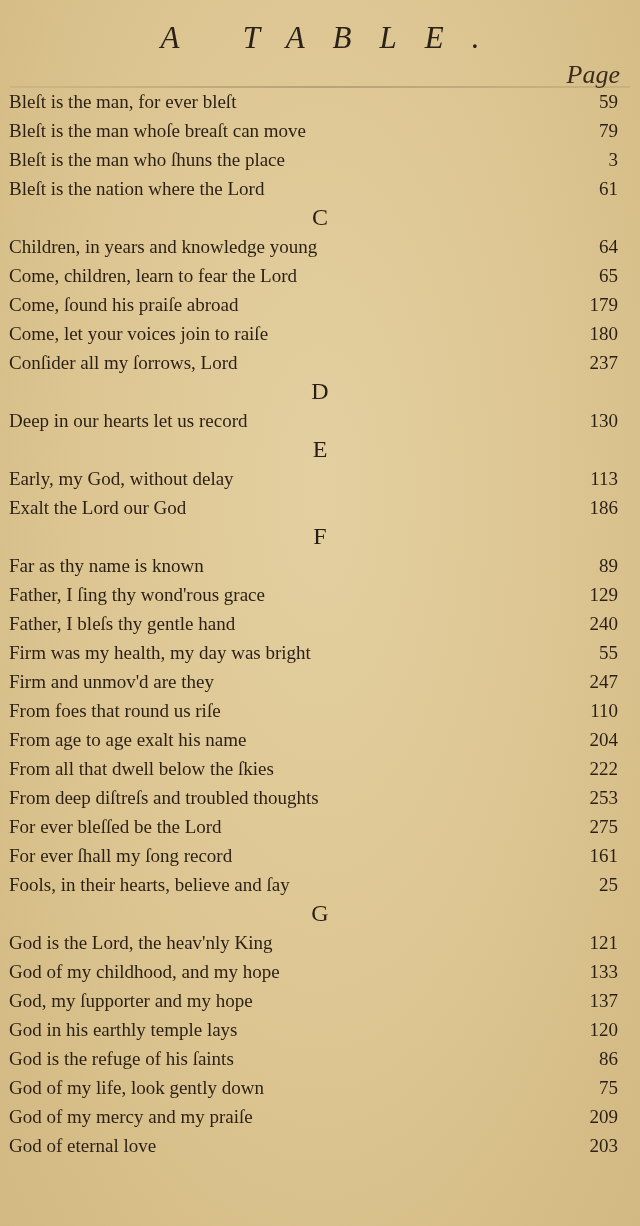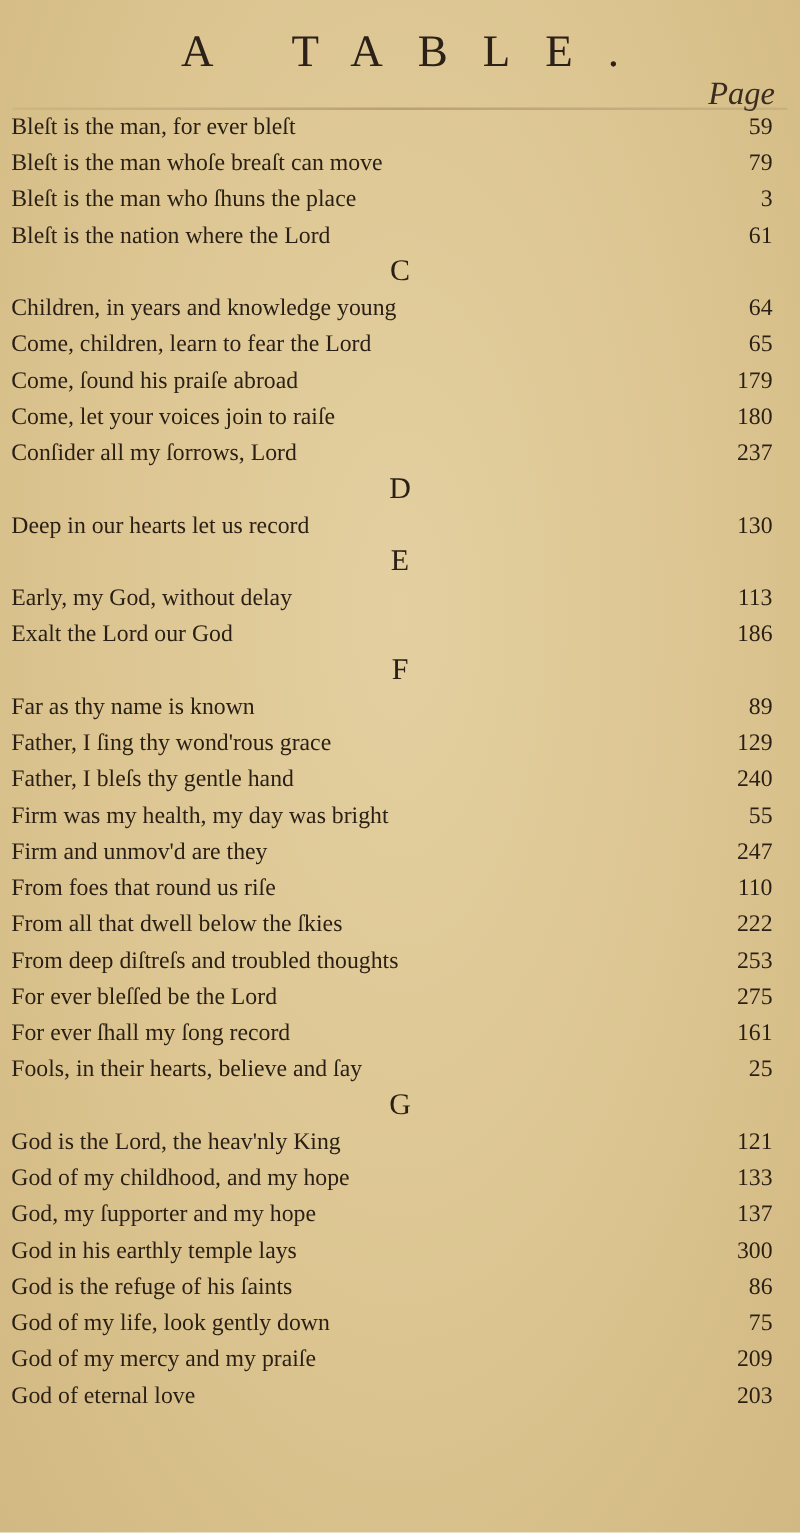--- a/index.html
+++ b/index.html
@@ -6,21 +6,21 @@
   body {
     width:640px; height:1226px; overflow:hidden;
     background: radial-gradient(ellipse at 50% 40%, #e3cfa0 0%, #dcc591 55%, #d2b882 100%);
     font-family: "Liberation Serif", "DejaVu Serif", serif;
     color:#2a1f14;
     position:relative;
   }
   .page { position:absolute; left:0; top:0; width:640px; height:1226px; }
   .title {
     position:absolute; top:20px; left:0; width:640px; text-align:center;
-    font-size:36px; letter-spacing:28px; text-indent:28px; color:#2b2118;
+    font-size:31px; letter-spacing:28px; text-indent:28px; color:#2b2118;font-style:italic;
   }
   .page-hdr {
     position:absolute; top:60px; right:20px; font-style:italic; font-size:26px; color:#3a2c1f;
   }
   .rule {
     position:absolute; top:86px; left:10px; width:620px; height:2px;
     background:linear-gradient(90deg, rgba(120,100,70,0.1), rgba(110,90,60,0.35), rgba(120,100,70,0.15));
   }
   .list { position:absolute; top:87px; left:0; width:640px; }
   .row {
@@ -108,20 +108,24 @@
       </div>
       <div class="row">
         <span class="t">Firm and unmov'd are they</span>
         <span class="p">247</span>
       </div>
       <div class="row">
         <span class="t">From foes that round us riſe</span>
         <span class="p">110</span>
       </div>
       <div class="row">
+        <span class="t">From age to age exalt his name</span>
+        <span class="p">204</span>
+      </div>
+      <div class="row">
         <span class="t">From all that dwell below the ſkies</span>
         <span class="p">222</span>
       </div>
       <div class="row">
         <span class="t">From deep diſtreſs and troubled thoughts</span>
         <span class="p">253</span>
       </div>
       <div class="row">
         <span class="t">For ever bleſſed be the Lord</span>
         <span class="p">275</span>
@@ -142,21 +146,21 @@
       <div class="row">
         <span class="t">God of my childhood, and my hope</span>
         <span class="p">133</span>
       </div>
       <div class="row">
         <span class="t">God, my ſupporter and my hope</span>
         <span class="p">137</span>
       </div>
       <div class="row">
         <span class="t">God in his earthly temple lays</span>
-        <span class="p">300</span>
+        <span class="p">120</span>
       </div>
       <div class="row">
         <span class="t">God is the refuge of his ſaints</span>
         <span class="p">86</span>
       </div>
       <div class="row">
         <span class="t">God of my life, look gently down</span>
         <span class="p">75</span>
       </div>
       <div class="row">

